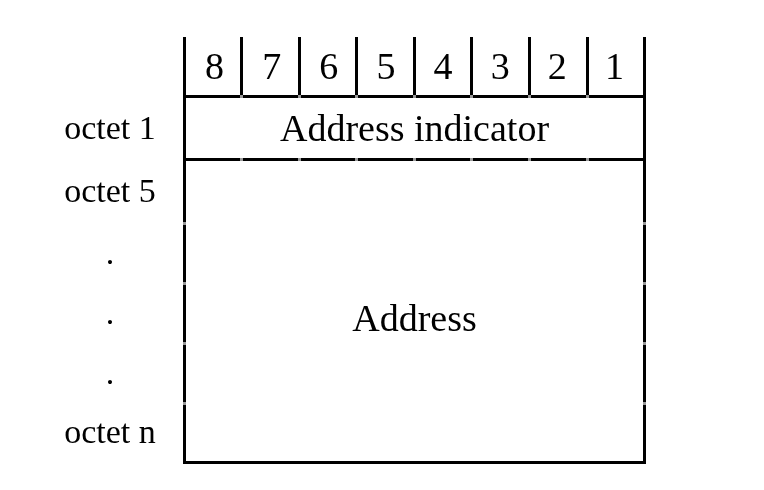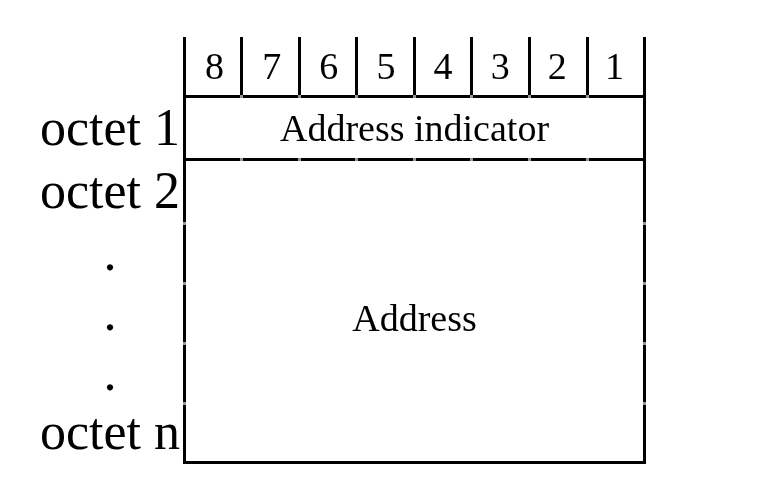--- a/index.html
+++ b/index.html
@@ -55,21 +55,21 @@
     text-align: center;
   }
   .field-address-indicator { top: 98px;  height: 60px; border-radius: 21px; }
   .field-address          { top: 161px; height: 300px; margin-top: 7px; }
 
   
   .octet-label {
     position: absolute;
     left: 35px; width: 150px;
     text-align: center;
-    font-size: 52px;
+    font-size: 34px;
   }
   .lab-0 { top: 98px;  height: 60px; line-height: 60px; }
   .lab-1 { top: 161px; height: 60px; line-height: 60px; }
   .lab-2 { top: 223px; height: 60px; line-height: 60px; }
   .lab-3 { top: 283px; height: 60px; line-height: 60px; }
   .lab-4 { top: 343px; height: 60px; line-height: 60px; }
   .lab-5 { top: 403px; height: 58px; line-height: 58px; }
 </style>
 </head>
 <body>
@@ -125,20 +125,20 @@
   <div class="notch" style="left:643px;top:222px;"></div>
   <div class="notch" style="left:643px;top:282px;"></div>
   <div class="notch" style="left:643px;top:342px;"></div>
   <div class="notch" style="left:643px;top:402px;"></div>
 
   <div class="field field-address-indicator">Address indicator</div>
   <div class="field field-address">Address</div>
 
   <div>
     <div class="octet-label lab-0">octet 1</div>
-    <div class="octet-label lab-1">octet 2</div>
+    <div class="octet-label lab-1">octet 5</div>
     <div class="octet-label lab-2">.</div>
     <div class="octet-label lab-3">.</div>
     <div class="octet-label lab-4">.</div>
     <div class="octet-label lab-5">octet n</div>
   </div>
 
 </div>
 
 </body></html>

